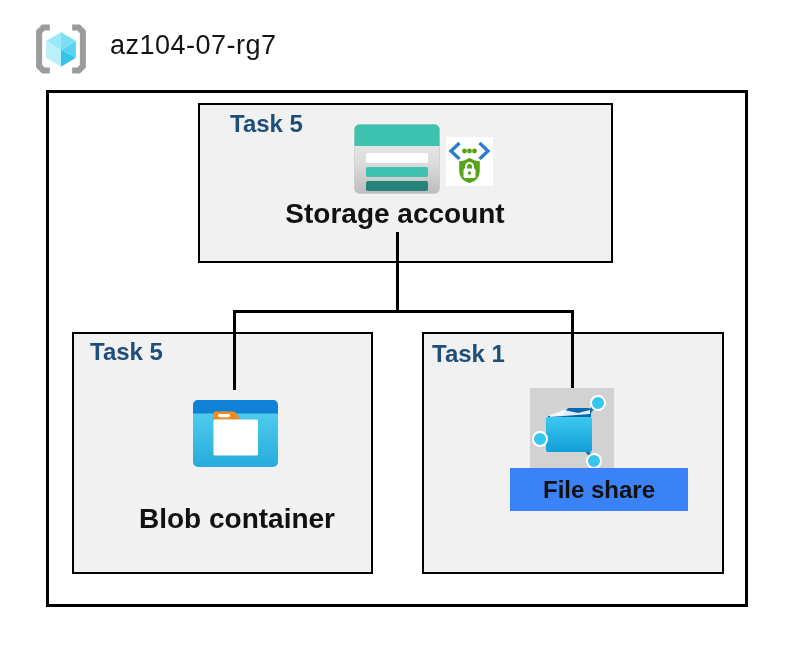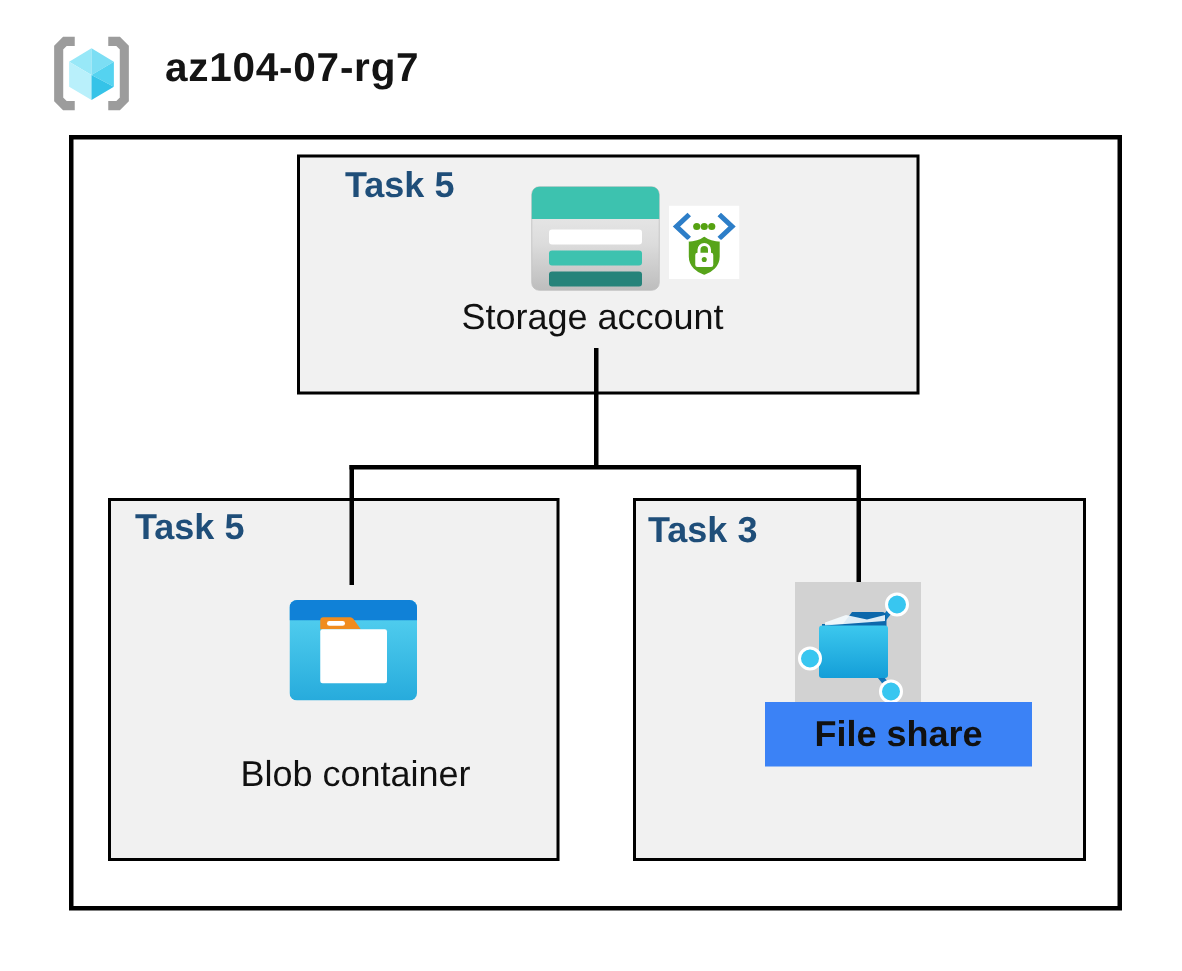--- a/index.html
+++ b/index.html
@@ -6,21 +6,21 @@
   html,body { background:#ffffff; }
   #canvas {
     position:relative; width:788px; height:647px; background:#ffffff;
     font-family:"Liberation Sans", sans-serif; overflow:hidden;
   }
   .abs { position:absolute; }
 
   
   #rg-title {
     position:absolute; left:110px; top:30px;
-    font-size:27px; font-weight:bold; color:#141414; letter-spacing:0.5px;
+    font-size:27px; font-weight:normal; color:#141414; letter-spacing:0.5px;
   }
 
   
   #outer-box {
     position:absolute; left:46px; top:90px; width:702px; height:517px;
     border:3px solid #000; background:#ffffff;
   }
   .task-box {
     position:absolute; background:#f1f1f1; border:2.5px solid #000;
   }
@@ -29,21 +29,21 @@
   #task3-box { left:422px; top:332px; width:302px; height:242px; }
 
   .task-label {
     position:absolute; font-size:24px; font-weight:bold; color:#1f4e79;
   }
   #task1-label { left:230px; top:110px; }
   #task2-label { left:90px;  top:338px; }
   #task3-label { left:432px; top:340px; }
 
   .item-label {
-    position:absolute; font-size:24px; font-weight:normal; color:#111;
+    position:absolute; font-size:28px; font-weight:bold; color:#111;
     transform:translateX(-50%); white-space:nowrap;
   }
   #storage-label { left:395px; top:198px; }
   #blob-label    { left:237px; top:503px; }
 
   
   .connector { position:absolute; background:#000; }
   #conn-v1 { left:396px; top:232px; width:3px;  height:80px; }
   #conn-h1 { left:233px; top:310px; width:341px; height:3px; }
   #conn-v2 { left:233px; top:310px; width:3px;  height:80px; }
@@ -79,21 +79,21 @@
   <div id="rg-title">az104-07-rg7</div>
 
   <div id="outer-box"></div>
 
   <div id="task1-box" class="task-box"></div>
   <div id="task2-box" class="task-box"></div>
   <div id="task3-box" class="task-box"></div>
 
   <div id="task1-label" class="task-label">Task 5</div>
   <div id="task2-label" class="task-label">Task 5</div>
-  <div id="task3-label" class="task-label">Task 3</div>
+  <div id="task3-label" class="task-label">Task 1</div>
 
   <div id="conn-v1" class="connector"></div>
   <div id="conn-h1" class="connector"></div>
   <div id="conn-v2" class="connector"></div>
   <div id="conn-v3" class="connector"></div>
 
   <svg id="storage-icon" class="abs" viewBox="0 0 86 70" aria-hidden="true">
     <defs>
       <linearGradient id="storBody" x1="0" y1="0" x2="0" y2="1">
         <stop offset="0" stop-color="#efefef"></stop>

